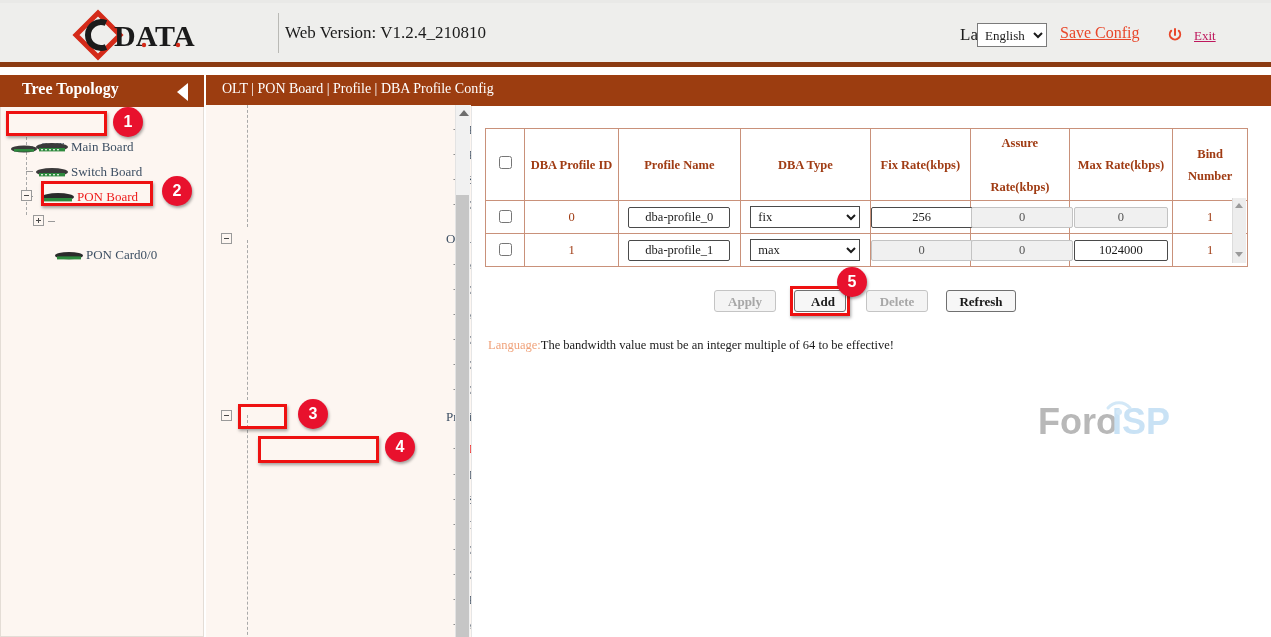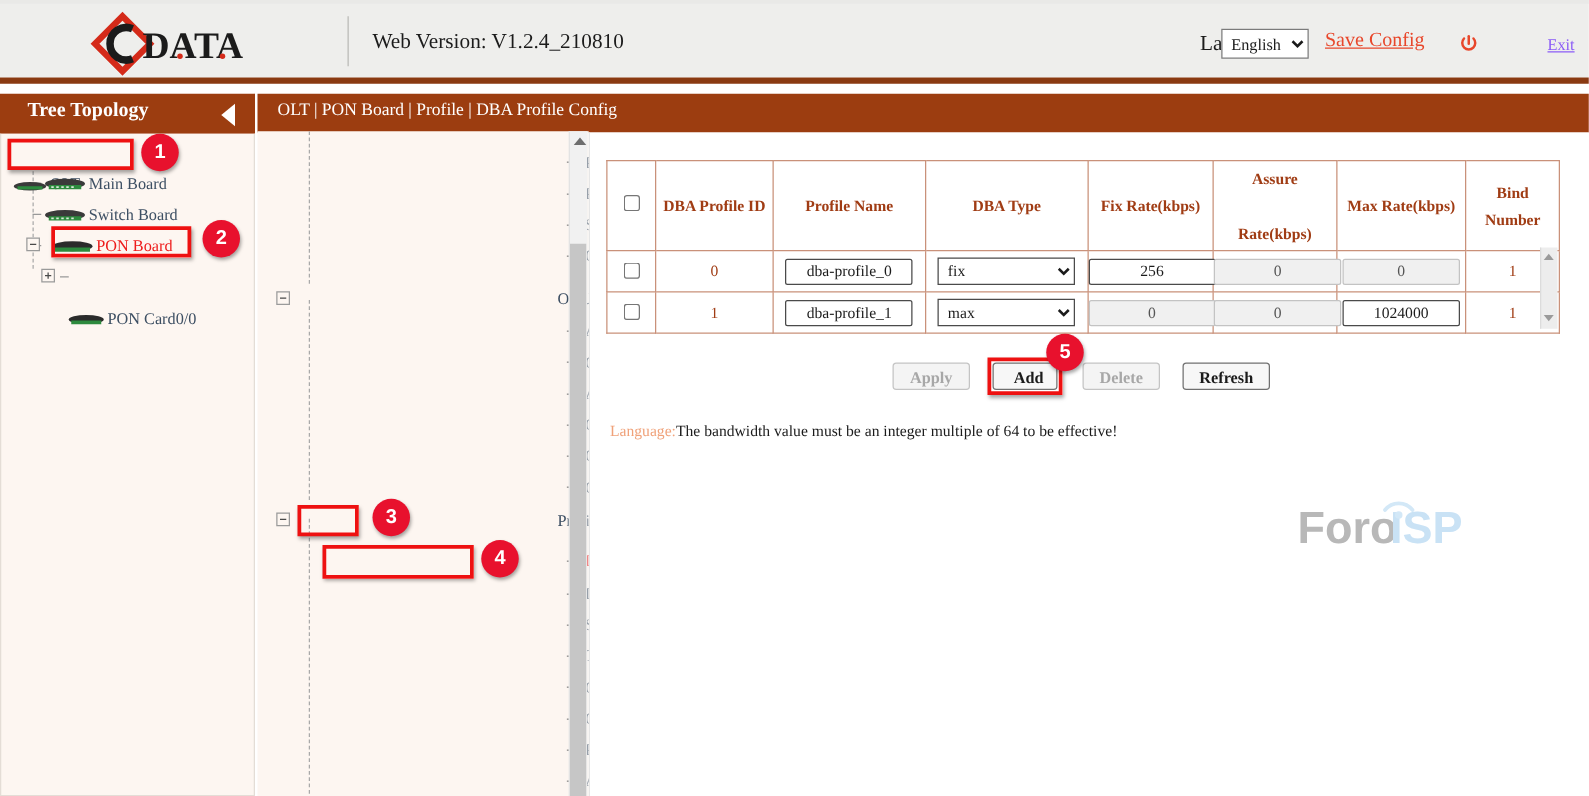--- a/index.html
+++ b/index.html
@@ -22,21 +22,21 @@
     position: absolute; left: 72px; top: 6px;
     width: 140px; height: 52px;
   }
   .logo-svg { display: block; }
   .header-divider {
     position: absolute; left: 278px; top: 10px;
     width: 1px; height: 40px;
     background: #b9b9b5;
   }
   .web-version {
-    position: absolute; left: 298px; top: 20px;
+    position: absolute; left: 285px; top: 20px;
     font-size: 17px; color: #1b1b1b;
     white-space: nowrap;
   }
   .online-user {
     position: absolute; left: 703px; top: 25px;
     font-size: 10px; color: #b91c1c;
     white-space: nowrap;
     margin-top: 48px;
   }
   .lang-label {
@@ -59,24 +59,23 @@
     text-decoration: underline;
     cursor: pointer;
     white-space: nowrap;
   }
   .power-icon {
     position: absolute; left: 1167px; top: 24px;
     width: 16px; height: 16px;
   }
   .exit-link {
     position: absolute; left: 1194px; top: 25px;
-    font-size: 13px; color: #8b5cf6;
+    font-size: 13px; color: #be185d;
     text-decoration: underline;
     cursor: pointer;
-    margin-left: 44px;
   }
   .header-rule {
     position: absolute; left: 0; top: 62px;
     width: 1271px; height: 5px;
     background: #8a3a12;
   }
 
   
   .tree-panel {
     position: absolute; left: 0; top: 75px;

